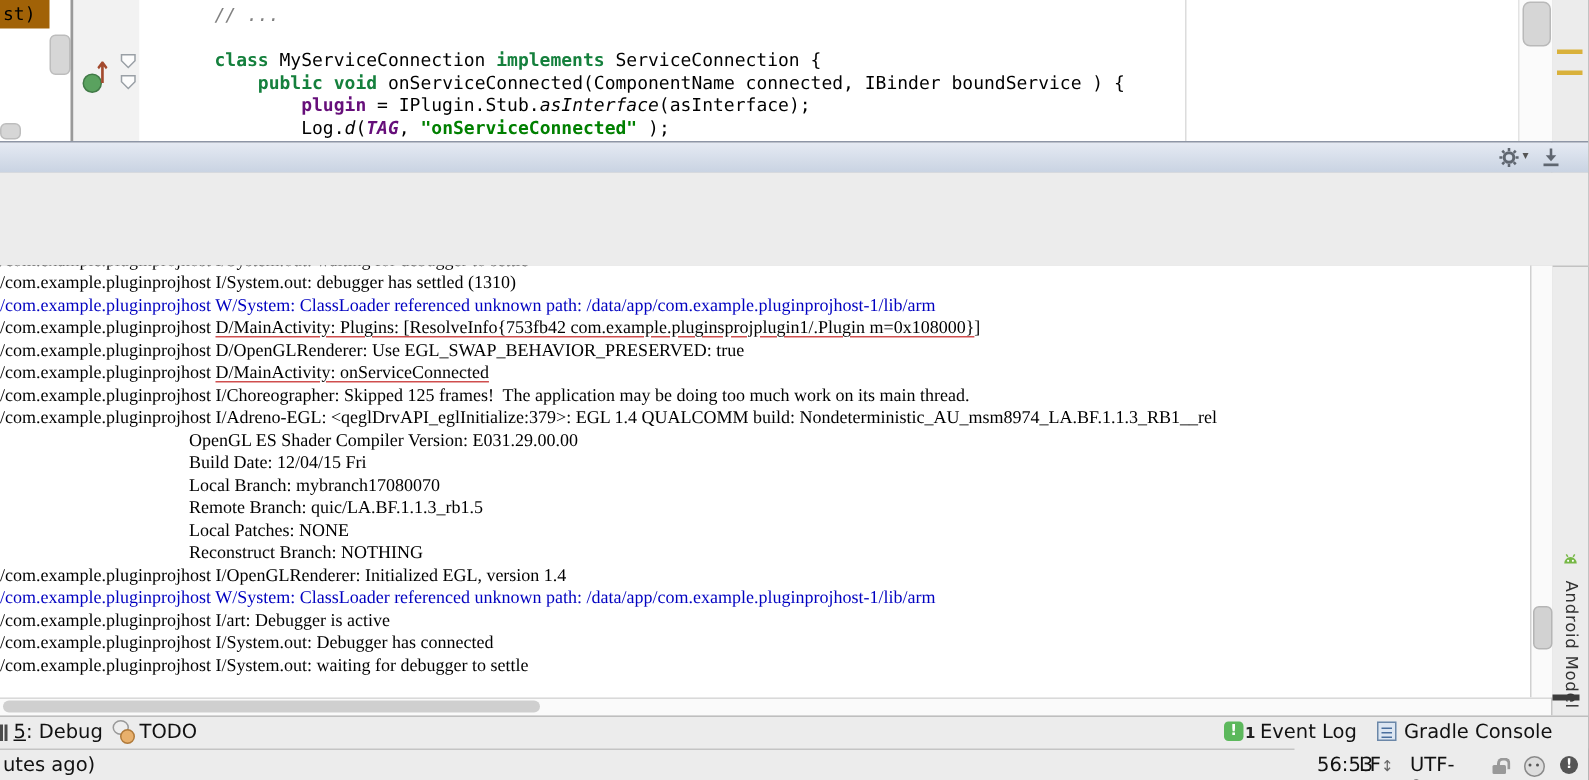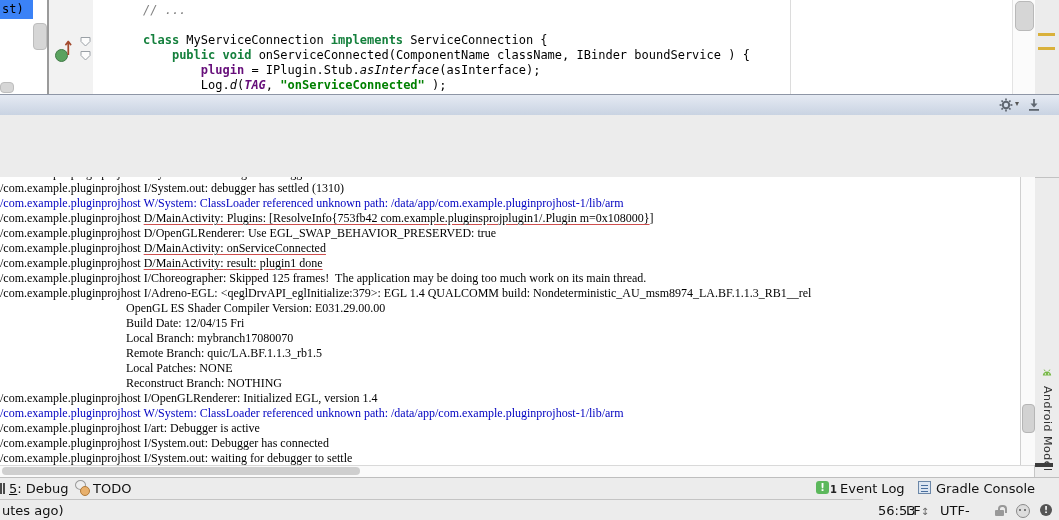--- a/index.html
+++ b/index.html
@@ -2,21 +2,21 @@
 <html><head>
 <meta charset="utf-8">
 <style>
   html,body{margin:0;padding:0;background:#888;}
   #window{position:relative;width:1059px;height:520px;background:#ececec;overflow:hidden;
           font-family:"DejaVu Sans","Liberation Sans",sans-serif;font-size:13px;color:#111;}
   .abs{position:absolute;}
   
   #editor-bg{left:0;top:0;width:1034px;height:94px;background:#fff;}
   #left-frag{left:0;top:0;width:47px;height:94px;background:#fff;}
-  #frag-green{left:0;top:0;width:33px;height:19px;background:#3b82f6;}
+  #frag-green{left:0;top:0;width:33px;height:19px;background:#a16207;}
   #frag-text{left:2px;top:2px;font-family:"DejaVu Sans Mono","Liberation Mono",monospace;font-size:12px;color:#000;}
   #frag-vthumb{left:33px;top:23px;width:12px;height:25px;background:#d6d6d6;border:1px solid #bdbdbd;border-radius:4px;}
   #frag-hthumb{left:0;top:82px;width:12px;height:9px;background:#d6d6d6;border:1px solid #bdbdbd;border-radius:4px;}
   #frag-sep{left:47px;top:0;width:2px;height:94px;background:#9a9a9a;}
   #gutter{left:49px;top:0;width:44px;height:94px;background:#f2f2f2;}
   #run-state-icon{left:6px;top:49px;width:11px;height:11px;border-radius:50%;background:#5aa25f;border:1px solid #417a47;}
   #impl-arrow{left:13px;top:40px;color:#a34a2e;font-size:15px;font-weight:bold;transform:scaleY(1.3);}
   .fold{left:31px;width:11px;height:10px;}
   #code-area{left:93px;top:0;width:919px;height:94px;background:#fff;overflow:hidden;}
   #margin-line{left:697px;top:0;width:1px;height:94px;background:#dcdcdc;}
@@ -153,21 +153,21 @@
         </svg>
     </div>
   </div>
 
   <div class="abs" id="code-area">
     <div class="abs" id="margin-line"></div>
     <div class="abs" id="code-lines">
         <div class="code-line"><span class="tok-cmt">// ...</span></div>
         <div class="code-line">&nbsp;</div>
         <div class="code-line"><span class="tok-kw">class</span><span> MyServiceConnection </span><span class="tok-kw">implements</span><span> ServiceConnection {</span></div>
-        <div class="code-line"><span>    </span><span class="tok-kw">public</span><span> </span><span class="tok-kw">void</span><span> onServiceConnected(ComponentName className, IBinder boundService ) {</span></div>
+        <div class="code-line"><span>    </span><span class="tok-kw">public</span><span> </span><span class="tok-kw">void</span><span> onServiceConnected(ComponentName connected, IBinder boundService ) {</span></div>
         <div class="code-line"><span>        </span><span class="tok-field">plugin</span><span> = IPlugin.Stub.</span><span class="tok-smethod">asInterface</span><span>(asInterface);</span></div>
         <div class="code-line"><span>        Log.</span><span class="tok-smethod">d</span><span>(</span><span class="tok-const">TAG</span><span>, </span><span class="tok-str">"onServiceConnected"</span><span> );</span></div>
       </div>
   </div>
   <div class="abs" id="ed-scroll-track">
     <div class="abs" id="ed-scroll-thumb"></div>
   </div>
 
   <div class="abs" id="panel-header">
     <div class="abs" id="gear-wrap">
@@ -227,21 +227,20 @@
   </div>
 
   <div class="abs" id="log-area">
     <div id="log-lines">
         <div class="log-line"><span>/com.example.pluginprojhost </span><span>I/System.out: waiting for debugger to settle</span></div>
         <div class="log-line"><span>/com.example.pluginprojhost </span><span>I/System.out: debugger has settled (1310)</span></div>
         <div class="log-line warn"><span>/com.example.pluginprojhost </span><span>W/System: ClassLoader referenced unknown path: /data/app/com.example.pluginprojhost-1/lib/arm</span></div>
         <div class="log-line"><span>/com.example.pluginprojhost </span><span class="ul">D/MainActivity: Plugins: [ResolveInfo{753fb42 com.example.pluginsprojplugin1/.Plugin m=0x108000}</span><span>]</span></div>
         <div class="log-line"><span>/com.example.pluginprojhost </span><span>D/OpenGLRenderer: Use EGL_SWAP_BEHAVIOR_PRESERVED: true</span></div>
         <div class="log-line"><span>/com.example.pluginprojhost </span><span class="ul">D/MainActivity: onServiceConnected</span></div>
-        <div class="log-line"><span>/com.example.pluginprojhost </span><span class="ul">D/MainActivity: result: plugin1 done</span></div>
         <div class="log-line"><span>/com.example.pluginprojhost </span><span>I/Choreographer: Skipped 125 frames!  The application may be doing too much work on its main thread.</span></div>
         <div class="log-line"><span>/com.example.pluginprojhost </span><span>I/Adreno-EGL: &lt;qeglDrvAPI_eglInitialize:379&gt;: EGL 1.4 QUALCOMM build: Nondeterministic_AU_msm8974_LA.BF.1.1.3_RB1__rel</span></div>
         <div class="log-line"><span>                                          OpenGL ES Shader Compiler Version: E031.29.00.00</span></div>
         <div class="log-line"><span>                                          Build Date: 12/04/15 Fri</span></div>
         <div class="log-line"><span>                                          Local Branch: mybranch17080070</span></div>
         <div class="log-line"><span>                                          Remote Branch: quic/LA.BF.1.1.3_rb1.5</span></div>
         <div class="log-line"><span>                                          Local Patches: NONE</span></div>
         <div class="log-line"><span>                                          Reconstruct Branch: NOTHING</span></div>
         <div class="log-line"><span>/com.example.pluginprojhost </span><span>I/OpenGLRenderer: Initialized EGL, version 1.4</span></div>
         <div class="log-line warn"><span>/com.example.pluginprojhost </span><span>W/System: ClassLoader referenced unknown path: /data/app/com.example.pluginprojhost-1/lib/arm</span></div>

